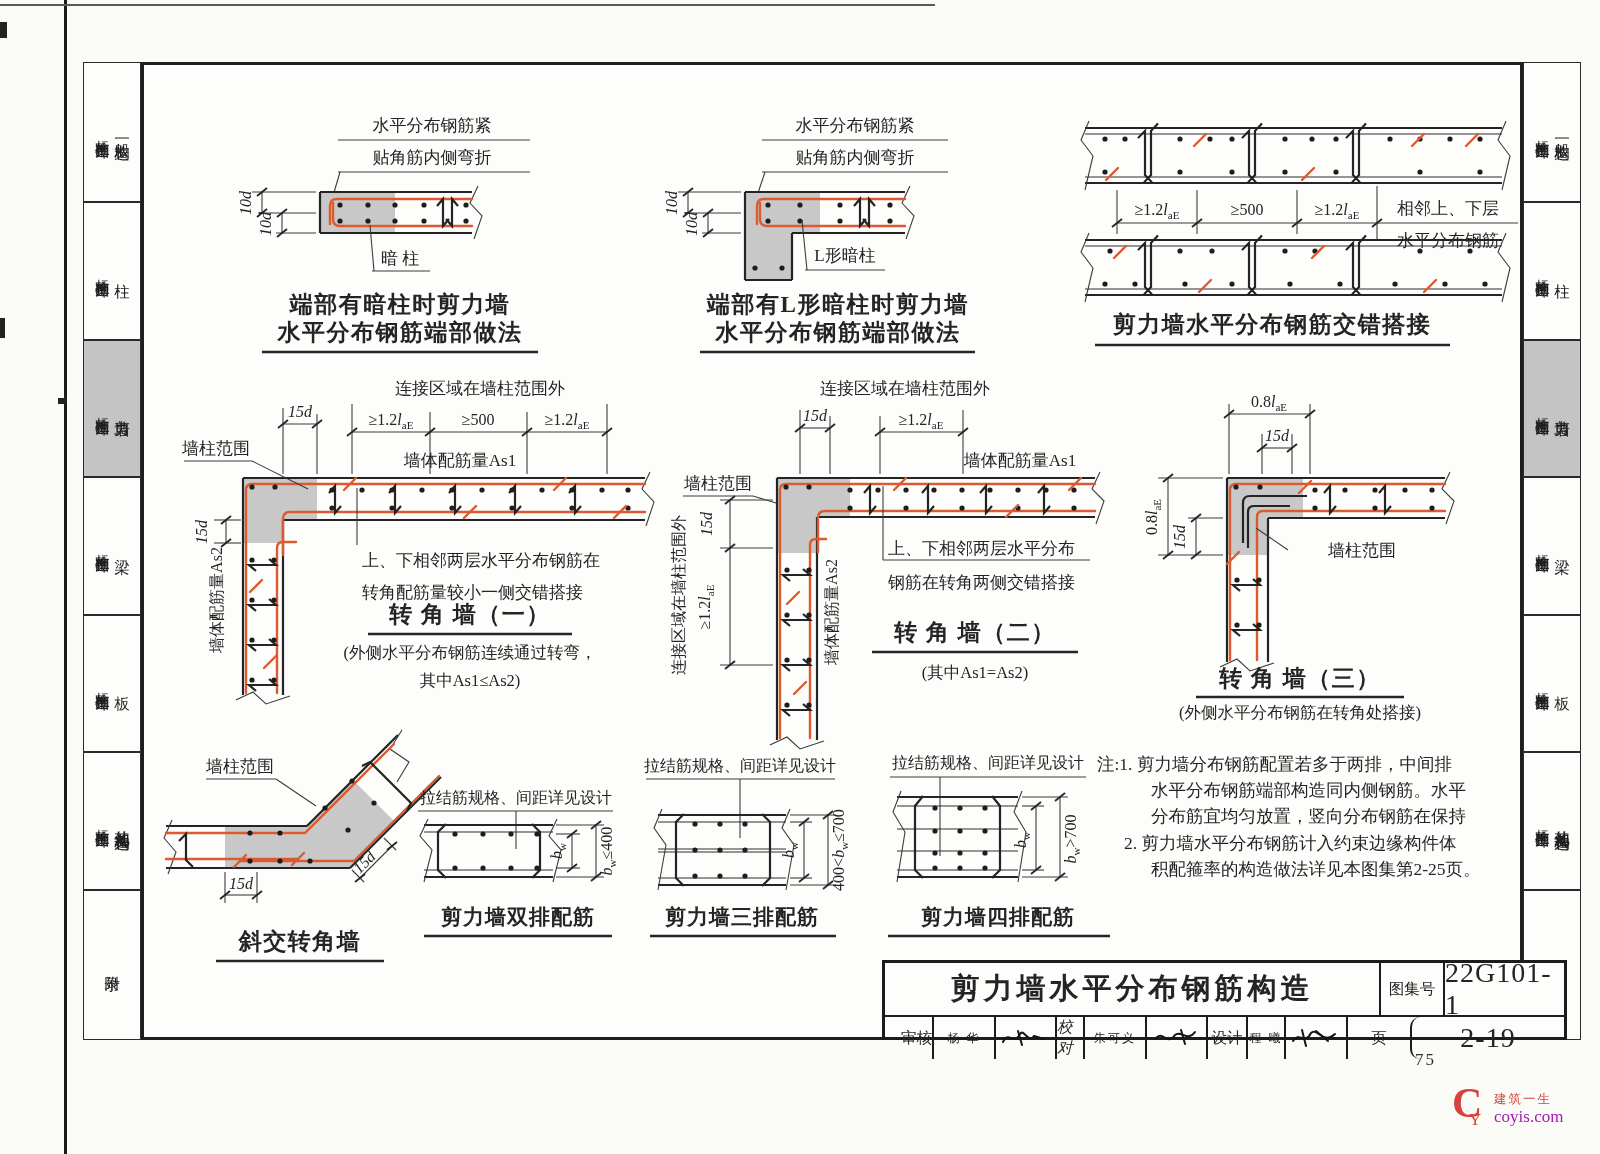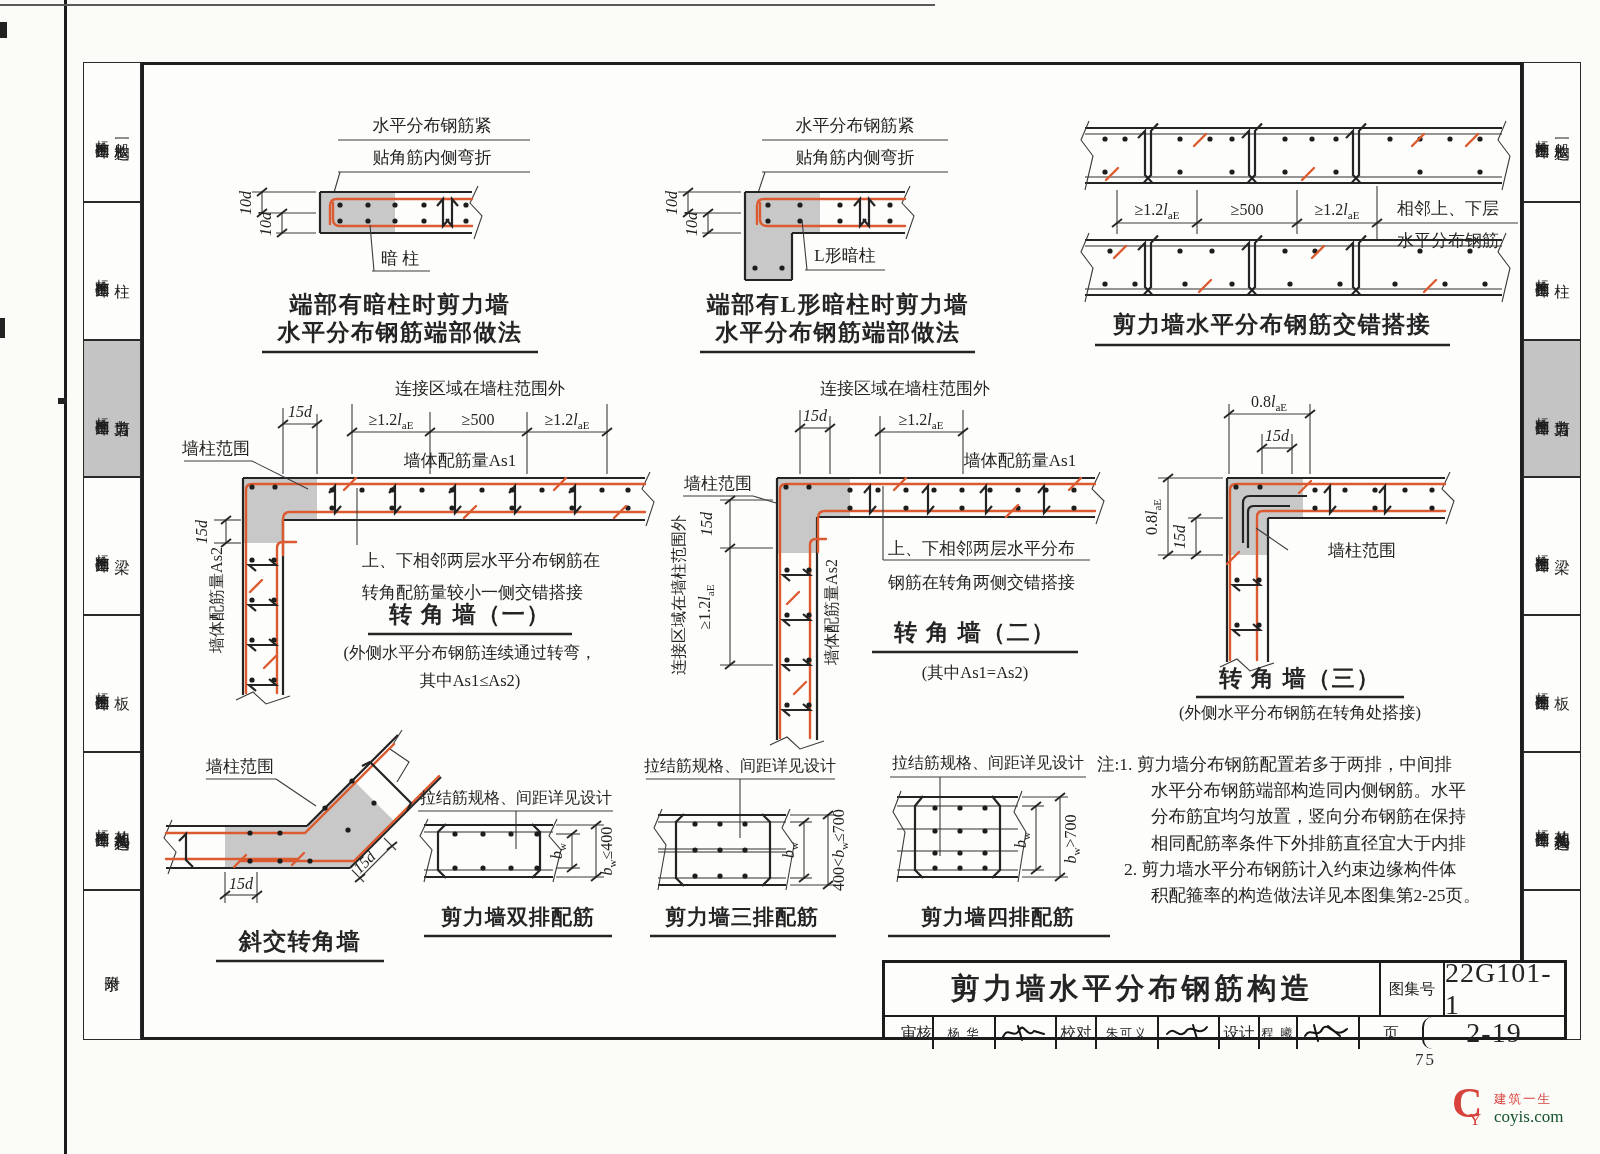--- a/index.html
+++ b/index.html
@@ -51,21 +51,21 @@
   .tb-ano{width:121px;font-size:28px;letter-spacing:1px;}
   .tc.sm{font-size:15.5px;}
   .tc.nm{font-size:12px;letter-spacing:2px;}
   .pageno{position:absolute;left:1415px;top:1050px;font-size:17px;color:#2e2e2e;letter-spacing:2px;}
   
   .wm{position:absolute;left:1452px;top:1086px;display:flex;align-items:center;gap:6px;}
   .wm-logo{position:relative;width:36px;height:46px;}
   .wm-c{position:absolute;left:0;top:-4px;font-size:42px;font-weight:bold;color:#d8423c;line-height:1;}
   .wm-y{position:absolute;left:17px;top:24px;font-size:17px;color:#d8423c;}
   .wm-t1{font-size:12.5px;color:#d8423c;letter-spacing:2px;line-height:1.3;}
-  .wm-t2{font-size:17px;color:#14532d;line-height:1.2;}
+  .wm-t2{font-size:17px;color:#a21caf;line-height:1.2;}
 </style>
 </head>
 <body>
 
 <div class="page">
 
   <svg width="0" height="0" style="position:absolute">
     <defs>
       <circle id="dt" r="2.6" fill="#1d1d1d"></circle>
       <path id="tk" d="M-5,4 L5,-4" stroke="#242424" stroke-width="1.8"></path>
@@ -709,41 +709,40 @@
       <use href="#tk" x="1060" y="877"></use>
     <text transform="rotate(-90 1076 839)" x="1076" y="839" text-anchor="middle" class="dimn"><tspan font-style="italic">b</tspan><tspan font-size="11" dy="4">w</tspan><tspan dy="-4">&gt;700</tspan></text>
     <text x="998" y="924" text-anchor="middle" class="ttl21">剪力墙四排配筋</text>
     <line x1="888" y1="936" x2="1110" y2="936" class="tun"></line>
   </svg>
 
   <div class="notes">
     <div><span>注:1.</span> <span>剪力墙分布钢筋配置若多于两排，中间排</span></div>
     <div class="ind">水平分布钢筋端部构造同内侧钢筋。水平</div>
     <div class="ind">分布筋宜均匀放置，竖向分布钢筋在保持</div>
-    <div class="ind">相同配筋率条件下外排筋直径宜大于内排</div>
     <div class="ind2"><span>2.</span> <span>剪力墙水平分布钢筋计入约束边缘构件体</span></div>
     <div class="ind">积配箍率的构造做法详见本图集第2-25页。</div>
   </div>
 
   <div class="tb">
     <div class="tb-r1">
       <div class="tc first tb-title">剪力墙水平分布钢筋构造</div>
       <div class="tc tb-albl">图集号</div>
       <div class="tc tb-ano">22G101-1</div>
     </div>
     <div class="tb-r2">
       <div class="tc first sm" style="width:47px;padding-left:16px;">审核</div>
       <div class="tc nm" style="width:62px;">杨 华</div>
       <div class="tc" style="width:61px;">
         <svg width="52" height="22" viewBox="0 0 52 22" style="position:static">
           <path d="M3,15 C8,3 14,19 20,7 C24,1 28,17 34,9 L44,12" fill="none" stroke="#151515" stroke-width="2" stroke-linecap="round"></path>
           <path d="M18,4 L22,18" fill="none" stroke="#151515" stroke-width="2" stroke-linecap="round"></path>
         </svg>
       </div>
-      <div class="tc sm" style="width:40px;">校对</div>
+      <div class="tc sm" style="width:28px;font-style:italic;">校对</div>
       <div class="tc nm" style="width:62px;">朱可义</div>
       <div class="tc" style="width:61px;">
         <svg width="52" height="22" viewBox="0 0 52 22" style="position:static">
           <path d="M4,12 C12,2 16,20 24,8 C30,2 36,16 44,5" fill="none" stroke="#151515" stroke-width="2" stroke-linecap="round"></path>
           <path d="M30,3 L34,17" fill="none" stroke="#151515" stroke-width="2" stroke-linecap="round"></path>
         </svg>
       </div>
       <div class="tc sm" style="width:40px;">设计</div>
       <div class="tc nm" style="width:38px;">程 曦</div>
       <div class="tc" style="width:62px;">

